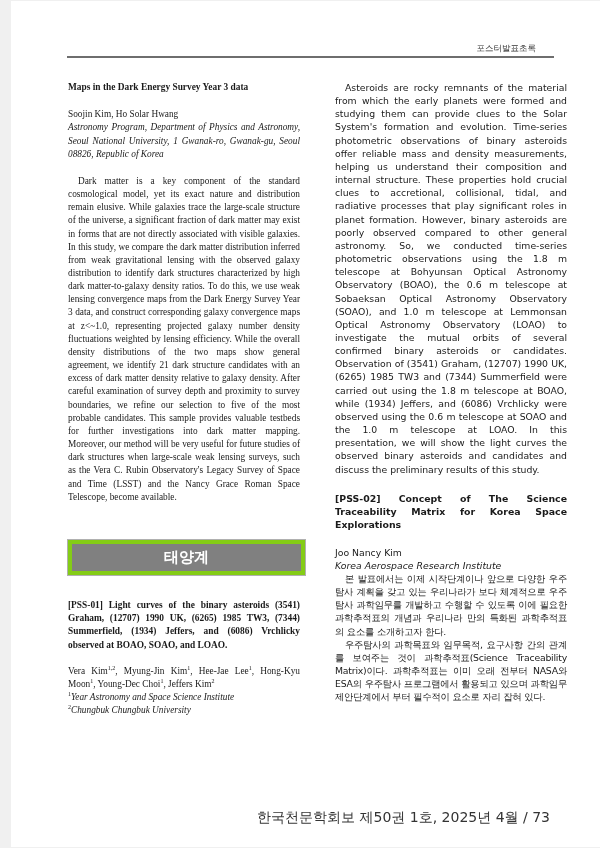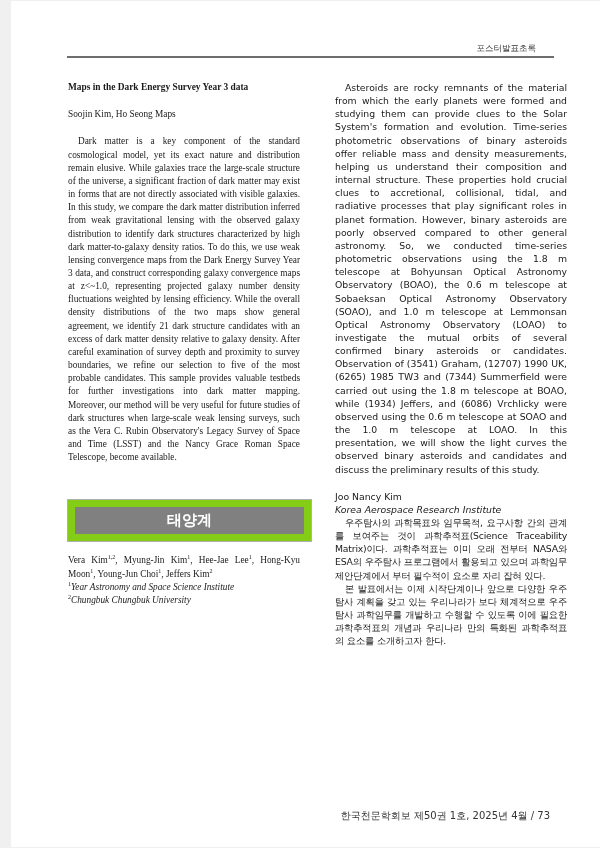--- a/index.html
+++ b/index.html
@@ -28,74 +28,77 @@
   .title { font-weight: bold; font-size: 9.4px; line-height: 13.3px; margin: 0; }
   .authors { margin: 14px 0 0 0; }
   .affil { font-style: italic; margin: 0; }
   .body-text { text-indent: 10px; margin: 14px 0 0 0; }
   .body-text.first { margin-top: 0; }
   .body-text.nogap { margin-top: 0; }
   .section-box {
     margin-top: 36px;
     height: 27px; width: 229px;
     background: #808080;
-    border: 7px solid #84cc16;
+    border: 4px solid #84cc16;
     outline: 1px solid #b0b0b0;
     color: #ffffff;
     font-weight: bold; font-size: 15px;
     display: flex; align-items: center; justify-content: center;
   }
   .pss-title { margin-top: 24px; }
   .gap-block { margin-top: 13px; }
   sup { font-size: 6px; vertical-align: 4px; line-height: 0; }
   .affil sup { font-style: normal; }
   .ko { letter-spacing: -0.2px; }
   .footer {
     position: absolute; right: 59px; top: 808px;
-    font-size: 10px; color: #333;
+    font-size: 14px; color: #333;
   }
 </style>
 </head>
 <body>
 
 <div class="page">
 
   <div class="running-head">포스터발표초록</div>
   <div class="head-rule"></div>
 
   <div class="col col-left">
     <p class="title">Maps in the Dark Energy Survey Year 3 data</p>
-    <p class="authors">Soojin Kim, Ho Seong Maps</p>
+    <p class="authors">Soojin Kim, Ho Solar Hwang</p>
+    <p class="affil">Astronomy Program, Department of Physics and Astronomy, Seoul National University, 1 Gwanak-ro, Gwanak-gu, Seoul 08826, Republic of Korea</p>
     <p class="body-text">Dark matter is a key component of the standard cosmological model, yet its exact nature and distribution remain elusive. While galaxies trace the large-scale structure of the universe, a significant fraction of dark matter may exist in forms that are not directly associated with visible galaxies. In this study, we compare the dark matter distribution inferred from weak gravitational lensing with the observed galaxy distribution to identify dark structures characterized by high dark matter-to-galaxy density ratios. To do this, we use weak lensing convergence maps from the Dark Energy Survey Year 3 data, and construct corresponding galaxy convergence maps at z&lt;~1.0, representing projected galaxy number density fluctuations weighted by lensing efficiency. While the overall density distributions of the two maps show general agreement, we identify 21 dark structure candidates with an excess of dark matter density relative to galaxy density. After careful examination of survey depth and proximity to survey boundaries, we refine our selection to five of the most probable candidates. This sample provides valuable testbeds for further investigations into dark matter mapping. Moreover, our method will be very useful for future studies of dark structures when large-scale weak lensing surveys, such as the Vera C. Rubin Observatory's Legacy Survey of Space and Time (LSST) and the Nancy Grace Roman Space Telescope, become available.</p>
 
     <div class="section-box">
       <span>태양계</span>
     </div>
 
+    <p class="title pss-title">[PSS-01] Light curves of the binary asteroids (3541) Graham, (12707) 1990 UK, (6265) 1985 TW3, (7344) Summerfield, (1934) Jeffers, and (6086) Vrchlicky observed at BOAO, SOAO, and LOAO.</p>
 
     <p class="gap-block" style="margin-bottom:0; text-align:justify;">
       <span>Vera Kim</span><sup>1,2</sup>,
       <span>Myung-Jin Kim</span><sup>1</sup>,
       <span>Hee-Jae Lee</span><sup>1</sup>,
       <span>Hong-Kyu Moon</span><sup>1</sup>,
-      <span>Young-Jun Choi</span><sup>1</sup>,
+      <span>Young-Dec Choi</span><sup>1</sup>,
       <span>Jeffers Kim</span><sup>2</sup>
     </p>
     <p class="affil">
       <sup>1</sup><span>Year Astronomy and Space Science Institute</span>
     </p>
     <p class="affil">
       <sup>2</sup><span>Chungbuk Chungbuk University</span>
     </p>
   </div>
 
   <div class="col col-right">
     <p class="body-text first">Asteroids are rocky remnants of the material from which the early planets were formed and studying them can provide clues to the Solar System's formation and evolution. Time-series photometric observations of binary asteroids offer reliable mass and density measurements, helping us understand their composition and internal structure. These properties hold crucial clues to accretional, collisional, tidal, and radiative processes that play significant roles in planet formation. However, binary asteroids are poorly observed compared to other general astronomy. So, we conducted time-series photometric observations using the 1.8 m  telescope at Bohyunsan Optical Astronomy Observatory (BOAO), the 0.6 m telescope at Sobaeksan Optical Astronomy Observatory (SOAO), and 1.0 m telescope at Lemmonsan Optical Astronomy Observatory (LOAO) to investigate the mutual orbits of several confirmed binary asteroids or candidates. Observation of (3541) Graham, (12707) 1990 UK, (6265) 1985 TW3 and (7344) Summerfield were carried out using the 1.8 m telescope at BOAO, while (1934) Jeffers, and (6086) Vrchlicky were observed using the 0.6 m telescope at SOAO and the 1.0 m telescope at LOAO. In this presentation, we will show the light curves the observed binary asteroids and candidates and discuss the preliminary results of this study.</p>
 
+    <p class="title" style="margin-top:16px;">[PSS-02] Concept of The Science Traceability Matrix for Korea Space Explorations</p>
     <p class="authors">Joo Nancy Kim</p>
     <p class="affil">Korea Aerospace Research Institute</p>
 
+    <p class="body-text nogap ko">본 발표에서는 이제 시작단계이나 앞으로 다양한 우주탐사 계획을 갖고 있는 우리나라가 보다 체계적으로 우주탐사 과학임무를 개발하고 수행할 수 있도록 이에 필요한 과학추적표의 개념과 우리나라 만의 특화된 과학추적표의 요소를 소개하고자 한다.</p>
     <p class="body-text nogap ko">우주탐사의 과학목표와 임무목적, 요구사항 간의 관계를 보여주는 것이 과학추적표(Science Traceability Matrix)이다. 과학추적표는 이미 오래 전부터 NASA와 ESA의 우주탐사 프로그램에서 활용되고 있으며 과학임무 제안단계에서 부터 필수적이 요소로 자리 잡혀 있다.</p>
-    <p class="body-text nogap ko">본 발표에서는 이제 시작단계이나 앞으로 다양한 우주탐사 계획을 갖고 있는 우리나라가 보다 체계적으로 우주탐사 과학임무를 개발하고 수행할 수 있도록 이에 필요한 과학추적표의 개념과 우리나라 만의 특화된 과학추적표의 요소를 소개하고자 한다.</p>
   </div>
 
   <div class="footer">한국천문학회보 제50권 1호, 2025년 4월 / 73</div>
 </div>
 
 </body></html>

